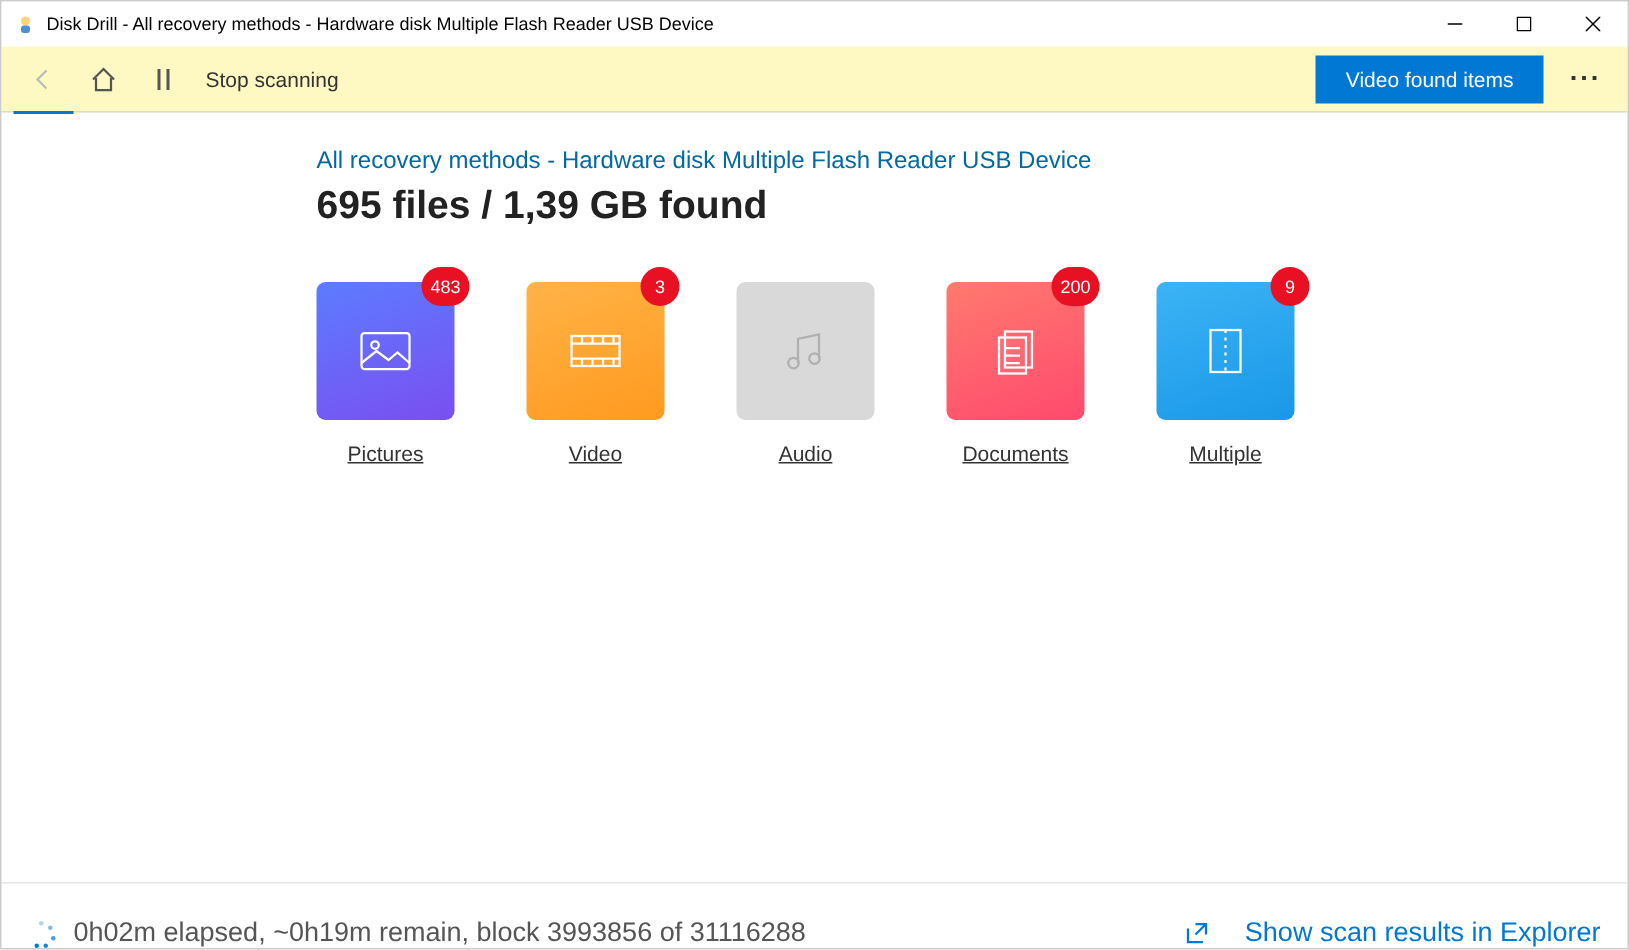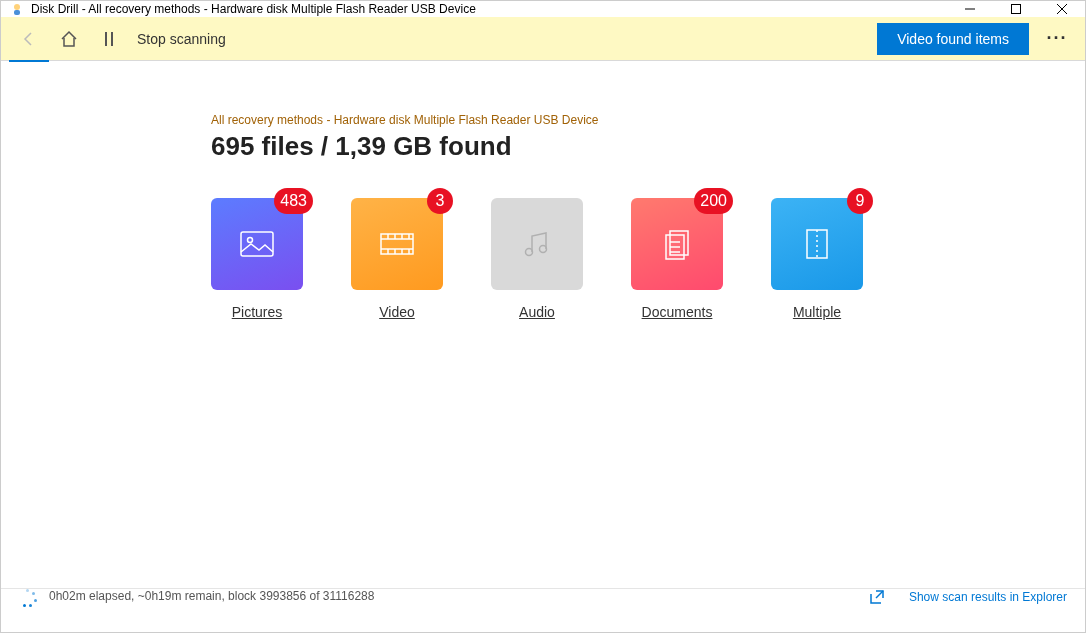--- a/index.html
+++ b/index.html
@@ -12,21 +12,21 @@
       width: 1086px;
       height: 633px;
       background: #fff;
       display: flex;
       flex-direction: column;
       border: 1px solid #ccc;
       overflow: hidden;
     }
     
     .titlebar {
-      height: 16px;
+      height: 30px;
       background: #fff;
       display: flex;
       align-items: center;
       padding-left: 8px;
     }
     .titlebar-icon {
       width: 16px;
       height: 16px;
       margin-right: 6px;
       display: flex;
@@ -126,24 +126,23 @@
       font-weight: bold;
       letter-spacing: 1px;
     }
     
     .main {
       flex: 1;
       padding: 24px 40px 0 210px;
       overflow: auto;
     }
     .subtitle {
-      font-size: 12px;
-      color: #a16207;
+      font-size: 16px;
+      color: #0369a1;
       margin-bottom: 4px;
-      margin-top: 28px;
     }
     .headline {
       font-size: 26px;
       color: #222;
       font-weight: 700;
       margin-bottom: 36px;
     }
     .categories {
       display: flex;
       gap: 48px;
@@ -178,40 +177,40 @@
     .cat-badge {
       position: absolute;
       top: -10px;
       right: -10px;
       min-width: 26px;
       height: 26px;
       padding: 0 6px;
       background: #e81123;
       color: #fff;
       border-radius: 13px;
-      font-size: 16px;
+      font-size: 12px;
       display: flex;
       align-items: center;
       justify-content: center;
       font-weight: 500;
     }
     .cat-label {
       margin-top: 14px;
       font-size: 14px;
       color: #333;
       text-decoration: underline;
     }
     
     .statusbar {
       height: 44px;
       border-top: 1px solid #e5e5e5;
       display: flex;
-      align-items: flex-start;
+      align-items: flex-end;
       padding: 0 18px;
-      font-size: 12px;
+      font-size: 18px;
       color: #555;
     }
     .spinner {
       width: 18px;
       height: 18px;
       margin-right: 12px;
       position: relative;
     }
     .spinner span {
       position: absolute;

